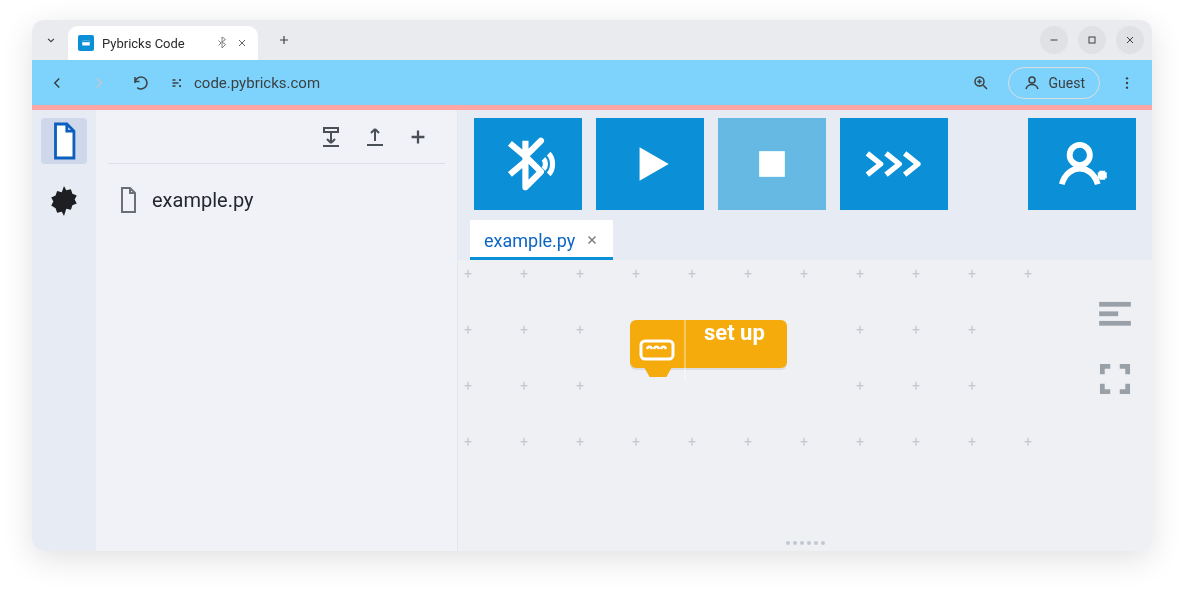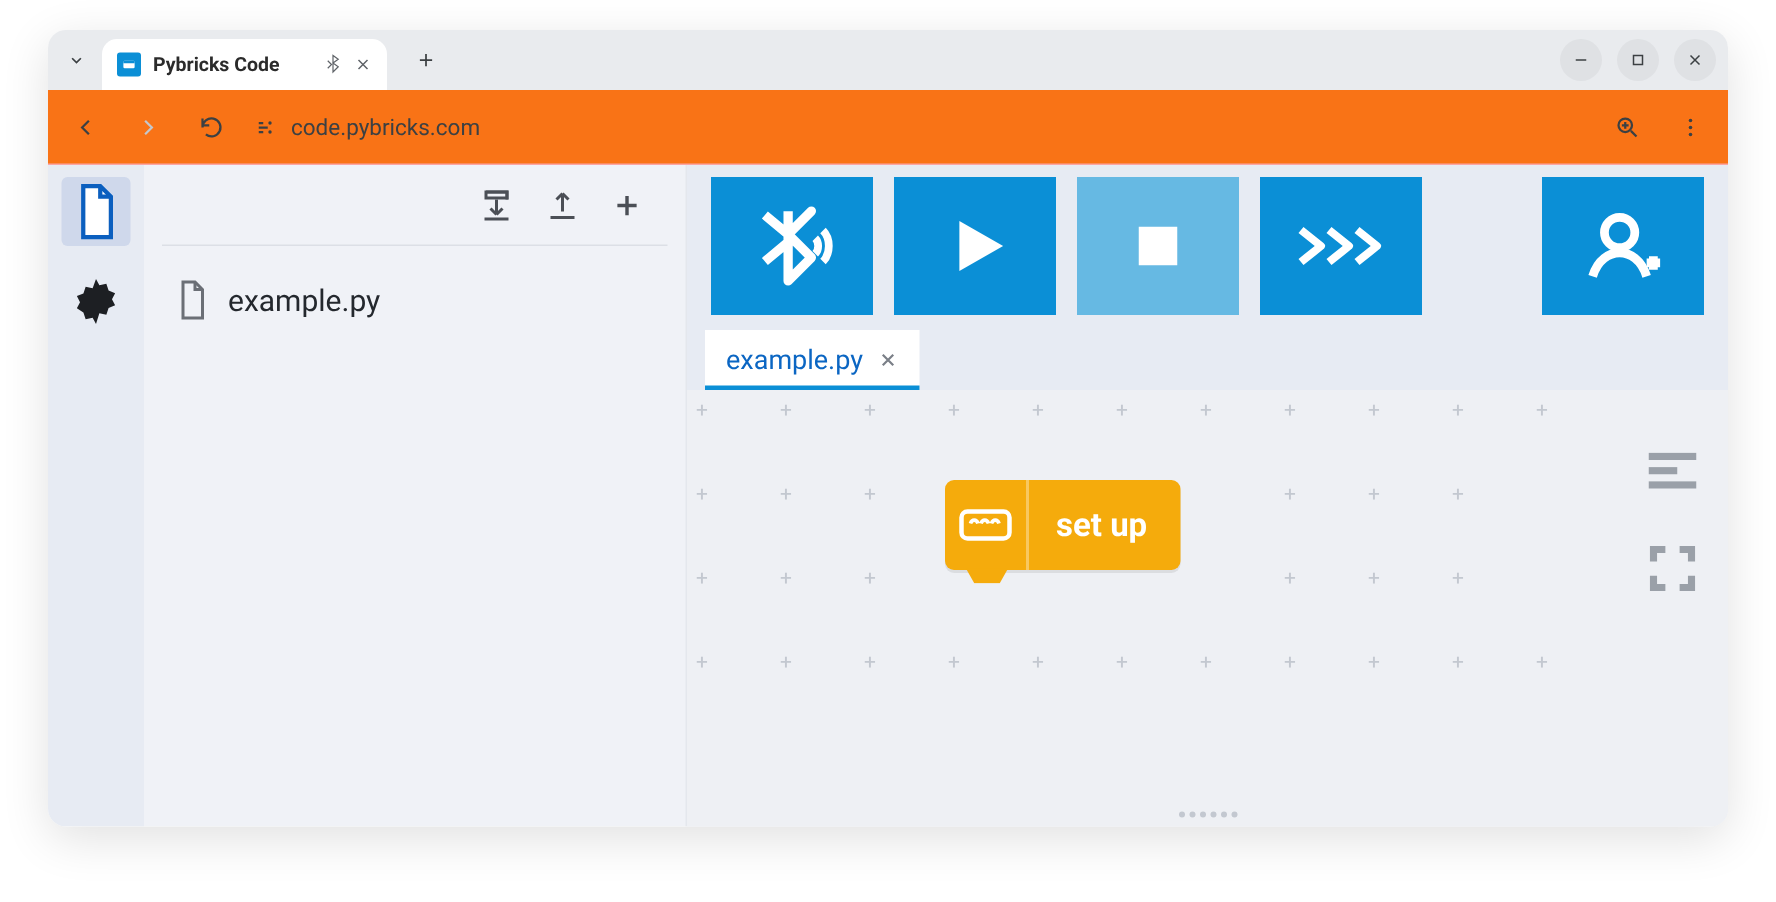--- a/index.html
+++ b/index.html
@@ -1,32 +1,32 @@
 <!DOCTYPE html>
 <html><head>
 <meta charset="utf-8">
 <style>
 * { margin: 0; padding: 0; box-sizing: border-box; font-family: -apple-system, BlinkMacSystemFont, "Segoe UI", Roboto, Arial, sans-serif; }
 body { background: #fff; width: 1184px; height: 601px; position: relative; overflow: hidden; }
 
 .browser-window { position: absolute; top: 20px; left: 32px; right: 32px; bottom: 50px; background: #fff; border-radius: 12px; box-shadow: 0 8px 32px rgba(0,0,0,0.12); overflow: hidden; display: flex; flex-direction: column; }
 
 
-.titlebar { height: 40px; background: #e9ebee; display: flex; align-items: center; padding: 0 8px; gap: 6px; font-weight: bold; }
+.titlebar { height: 40px; background: #e9ebee; display: flex; align-items: center; padding: 0 8px; gap: 6px; }
 .tab-dropdown { width: 22px; height: 22px; display:flex; align-items:center; justify-content:center; color:#3c4043; }
 .browser-tab { background: #fff; border-radius: 10px 10px 0 0; height: 34px; margin-top: 6px; display: flex; align-items: center; padding: 0 10px; gap: 8px; min-width: 190px; }
 .browser-tab .favicon { width: 16px; height: 16px; background:#0b8fd6; border-radius:2px; display:flex; align-items:center; justify-content:center; color:#fff; }
 .browser-tab .tab-title { font-size: 13px; color:#2b2b2b; flex:1; }
 .browser-tab .bt-icon { color:#5f6368; }
 .newtab { width: 28px; height: 28px; display:flex; align-items:center; justify-content:center; color:#3c4043; margin-left:6px; }
 .window-controls { margin-left:auto; display:flex; gap:10px; }
 .wc-btn { width:28px; height:28px; border-radius:50%; background:#dfe1e4; display:flex; align-items:center; justify-content:center; color:#3c4043; }
 
 
-.addrbar { height: 50px; background:#f97316; display:flex; align-items:center; padding: 0 10px; gap: 12px; border-bottom: 1px solid #fca5a5; }
+.addrbar { height: 50px; background:#7dd3fc; display:flex; align-items:center; padding: 0 10px; gap: 12px; border-bottom: 5px solid #fca5a5; }
 .nav-btn { width:30px; height:30px; display:flex; align-items:center; justify-content:center; color:#3c4043; }
 .nav-btn.disabled { color:#c4c7cc; }
 .site-chip { display:flex; align-items:center; gap:8px; color:#3c4043; font-size:15px; }
 .addr-spacer { flex:1; }
 .guest-pill { border:1px solid #dadce0; border-radius: 18px; padding: 6px 14px; display:flex; align-items:center; gap:8px; color:#3c4043; font-size:14px; }
 
 
 .app { flex:1; display:flex; min-height:0; }
 .leftbar { width:64px; background:#e7ebf3; display:flex; flex-direction:column; align-items:center; padding-top:8px; gap:14px; }
 .leftbar .lb-btn { width:46px; height:46px; display:flex; align-items:center; justify-content:center; color:#1d1f23; border-radius:4px; }
@@ -45,21 +45,21 @@
 .ab-btn.faded { background:#66b9e3; }
 .ab-spacer { flex:1; }
 
 .editor-tabs { height:42px; background:#e7ebf3; display:flex; align-items:flex-end; padding-left:12px; }
 .ed-tab { background:#fff; border-top:3px solid transparent; height:40px; display:flex; align-items:center; gap:10px; padding: 0 14px; font-size:18px; color:#0b66c3; border-bottom: 3px solid #0b8fd6; }
 .ed-tab .close { color:#7a7f87; }
 
 .canvas { flex:1; position:relative; background:#eef0f4; overflow:hidden; }
 .plus-grid { position:absolute; inset:0; }
 .plus { position:absolute; color:#c3c8d0; font-size:14px; font-weight:400; user-select:none; }
-.block { position:absolute; left:172px; top:60px; background:#f5ab0c; border-radius:6px; display:flex; align-items:center; height:60px; box-shadow: 0 2px 0 rgba(0,0,0,0.08); }
+.block { position:absolute; left:172px; top:60px; background:#f5ab0c; border-radius:6px; display:flex; height:48px; box-shadow: 0 2px 0 rgba(0,0,0,0.08); }
 .block .tab-notch { position:absolute; bottom:-9px; left:14px; width:28px; height:10px; background:#f5ab0c; clip-path: polygon(0 0, 100% 0, 80% 100%, 20% 100%); }
 .block .ico { width:56px; height:60px; display:flex; align-items:center; justify-content:center; border-right:2px solid rgba(255,255,255,0.35); }
 .block .lbl { padding: 0 22px 0 18px; color:#fff; font-size:22px; font-weight:700; }
 .canvas-ctrl { position:absolute; right:18px; color:#9aa0a8; }
 .canvas-ctrl.c1 { top:38px; }
 .canvas-ctrl.c2 { top:100px; }
 
 .drag-handle { position:absolute; left:50%; bottom:2px; transform:translateX(-50%); width:40px; height:8px; display:flex; gap:3px; justify-content:center; }
 .drag-handle span { width:4px; height:4px; background:#c3c8d0; border-radius:50%; }
 
@@ -149,20 +149,27 @@
         </svg>
       <span>code.pybricks.com</span>
     </div>
     <div class="addr-spacer"></div>
     <div class="nav-btn">
         <svg width="18" height="18" viewBox="0 0 24 24">
           <circle cx="10" cy="10" r="6" fill="none" stroke="currentColor" stroke-width="2"></circle>
           <path d="M15 15l5 5M10 7v6M7 10h6" stroke="currentColor" stroke-width="2"></path>
         </svg>
       </div>
+    <div class="guest-pill">
+      <svg width="18" height="18" viewBox="0 0 24 24">
+          <circle cx="12" cy="8" r="4" fill="none" stroke="currentColor" stroke-width="2"></circle>
+          <path d="M4 20c1-4 5-6 8-6s7 2 8 6" fill="none" stroke="currentColor" stroke-width="2"></path>
+        </svg>
+      <span>Guest</span>
+    </div>
     <div class="nav-btn">
         <svg width="16" height="16" viewBox="0 0 24 24">
           <circle cx="12" cy="5" r="1.8" fill="currentColor"></circle>
           <circle cx="12" cy="12" r="1.8" fill="currentColor"></circle>
           <circle cx="12" cy="19" r="1.8" fill="currentColor"></circle>
         </svg>
       </div>
   </div>
 
   <div class="app">

